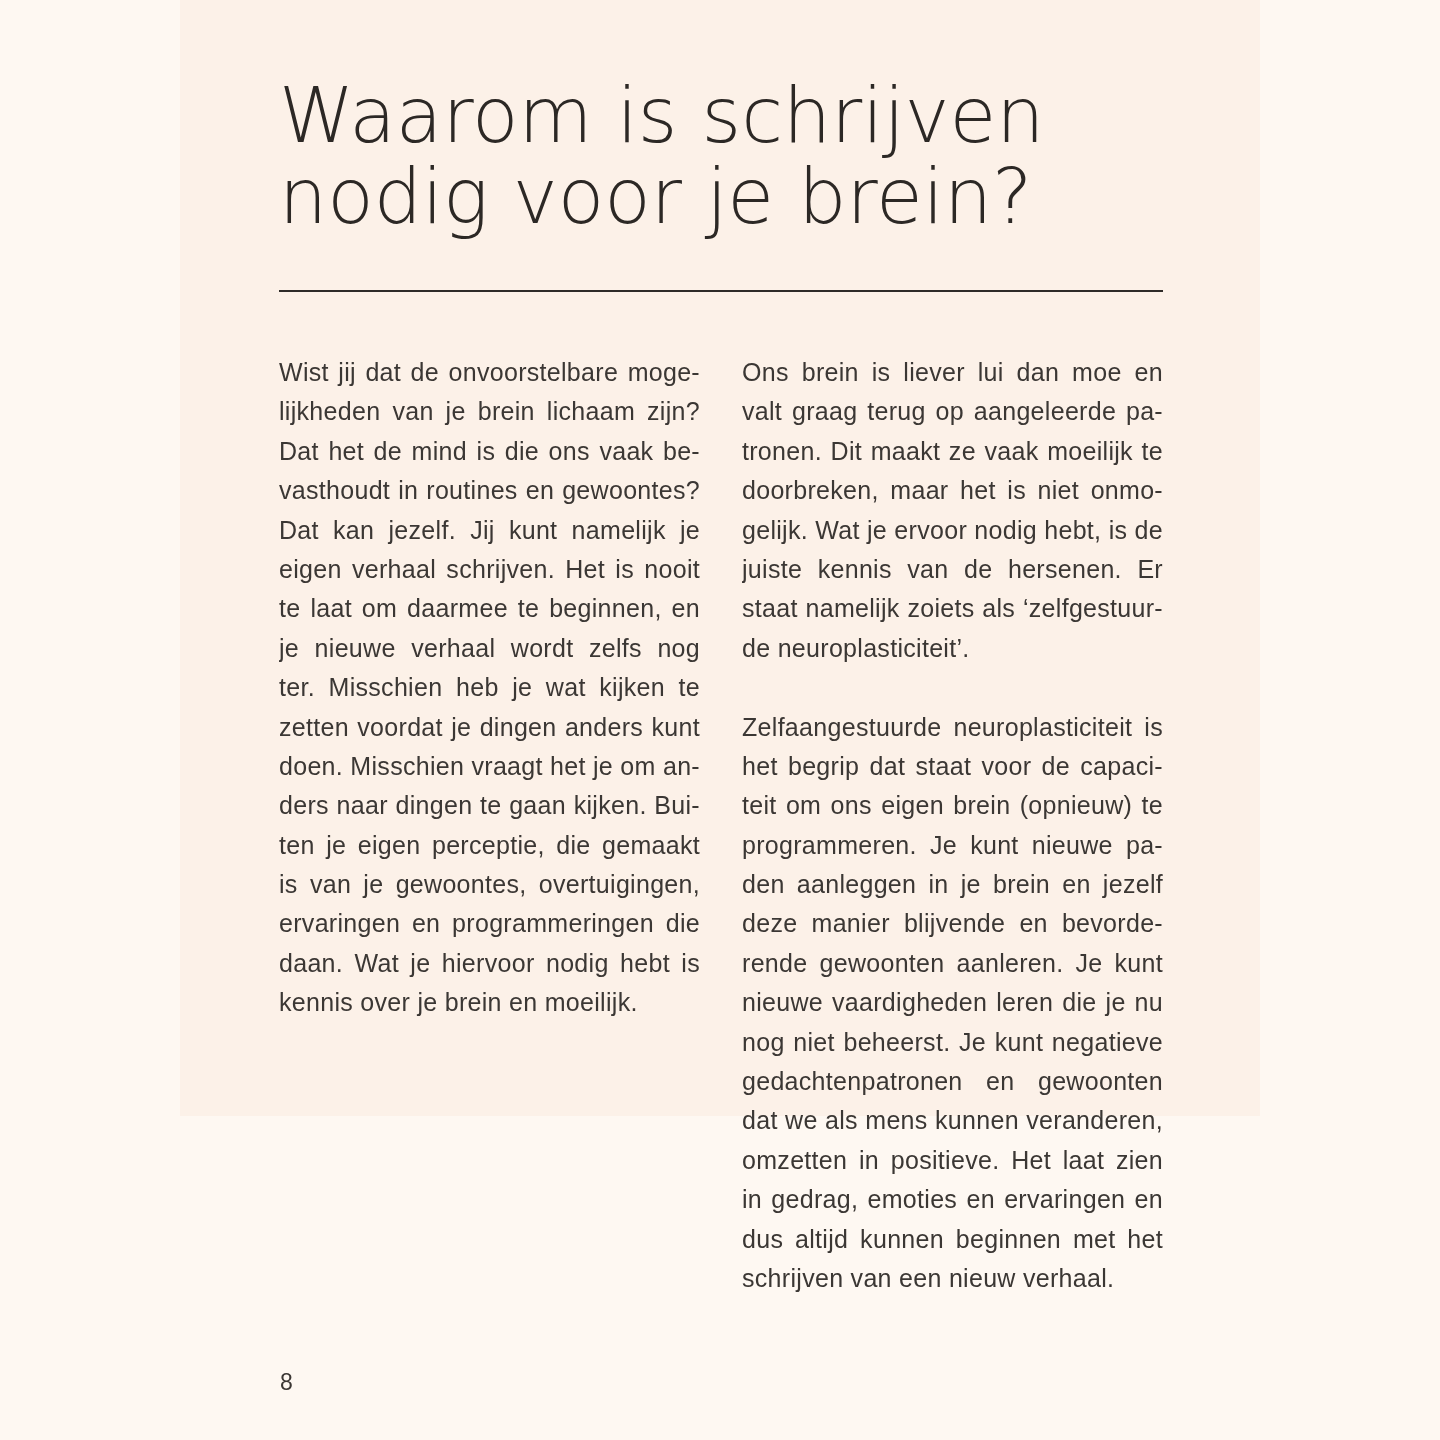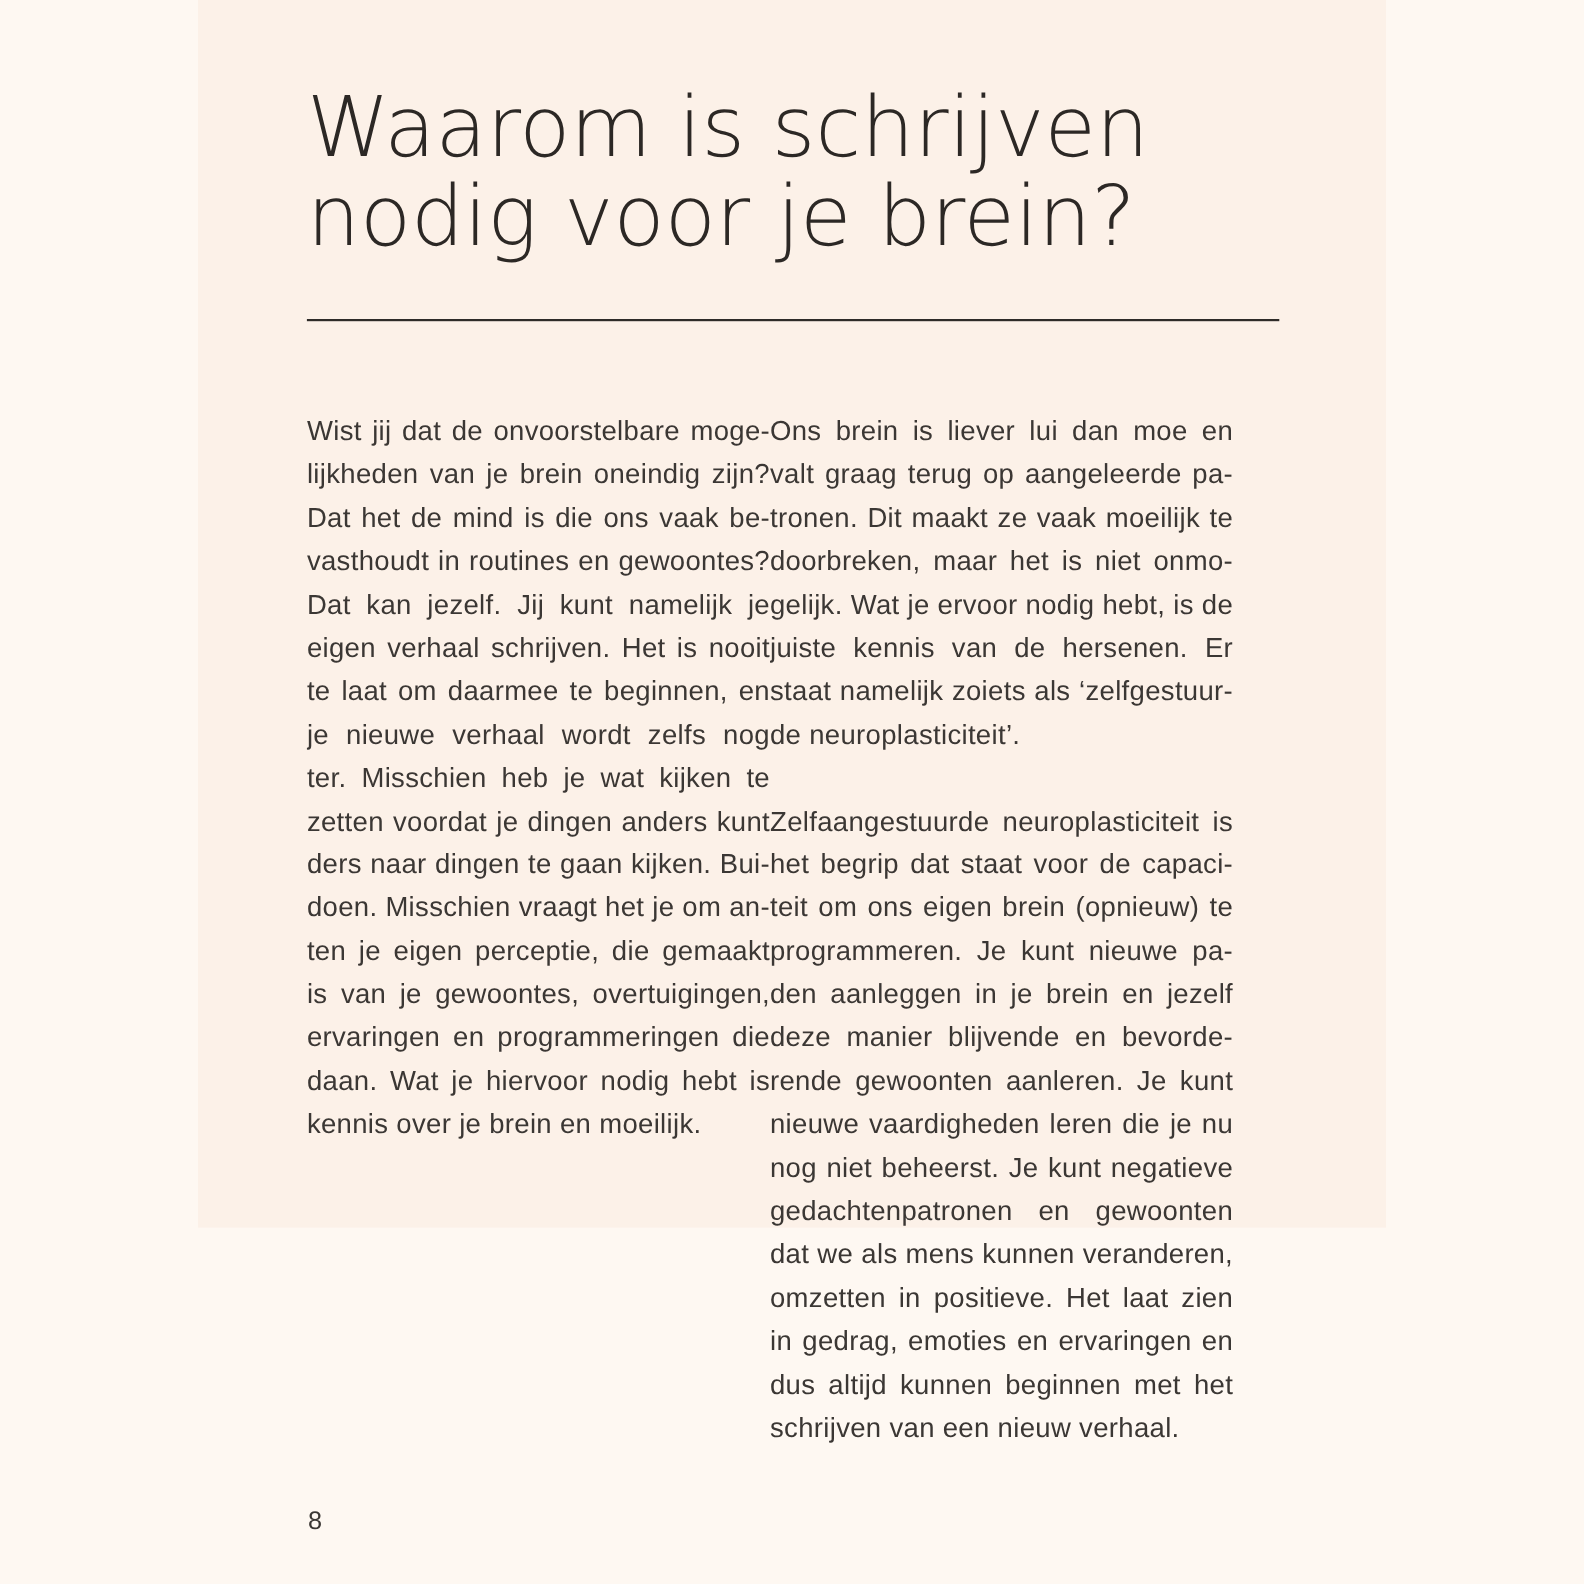--- a/index.html
+++ b/index.html
@@ -45,21 +45,21 @@
     width: 884px;
     height: 2px;
     background: #2e2b28;
   }
   .columns {
     position: absolute;
     left: 99px;
     top: 353px;
     width: 884px;
     display: flex;
-    margin-top: 20px;
+    gap: 42px;
   }
   .col {
     width: 421px;
     flex: 0 0 421px;
     font-size: 25px;
     line-height: 39.4px;
     letter-spacing: 0.3px;
     color: #3b3734;
     font-weight: 400;
   }
@@ -96,31 +96,31 @@
     <span class="title-line">Waarom is schrijven</span>
     <span class="title-line">nodig voor je brein?</span>
   </h1>
 
   <div class="rule"></div>
 
   <div class="columns">
     <div class="col">
         <div class="para">
           <div class="ln">Wist jij dat de onvoorstelbare moge-</div>
-          <div class="ln">lijkheden van je brein oneindig zijn?</div>
+          <div class="ln">lijkheden van je brein lichaam zijn?</div>
           <div class="ln">Dat het de mind is die ons vaak be-</div>
           <div class="ln">vasthoudt in routines en gewoontes?</div>
           <div class="ln">Dat kan jezelf. Jij kunt namelijk je</div>
           <div class="ln">eigen verhaal schrijven. Het is nooit</div>
           <div class="ln">te laat om daarmee te beginnen, en</div>
           <div class="ln">je nieuwe verhaal wordt zelfs nog be-</div>
           <div class="ln">ter. Misschien heb je wat kijken te</div>
           <div class="ln">zetten voordat je dingen anders kunt</div>
+          <div class="ln">doen. Misschien vraagt het je om an-</div>
           <div class="ln">ders naar dingen te gaan kijken. Bui-</div>
-          <div class="ln">doen. Misschien vraagt het je om an-</div>
           <div class="ln">ten je eigen perceptie, die gemaakt</div>
           <div class="ln">is van je gewoontes, overtuigingen,</div>
           <div class="ln">ervaringen en programmeringen die</div>
           <div class="ln">daan. Wat je hiervoor nodig hebt is</div>
           <div class="ln ln-last">kennis over je brein en moeilijk.</div>
         </div>
       </div>
     <div class="col">
         <div class="para">
           <div class="ln">Ons brein is liever lui dan moe en</div>

